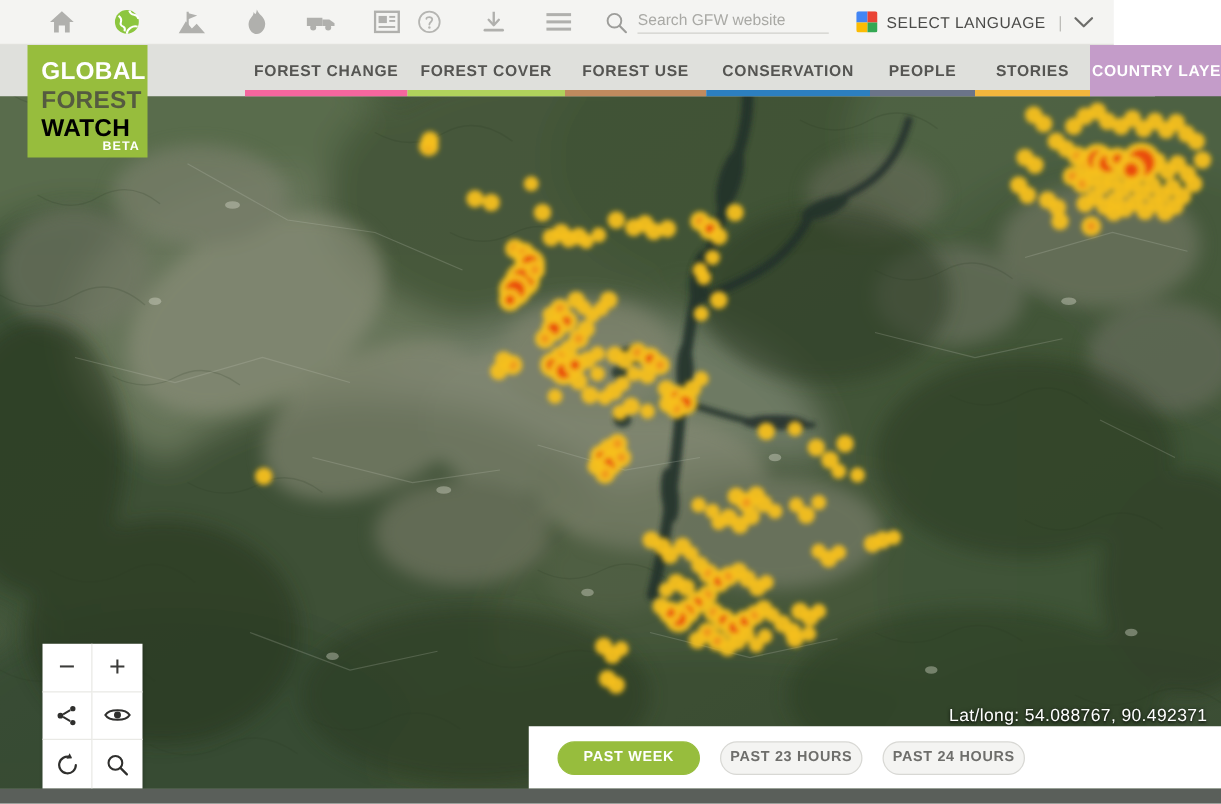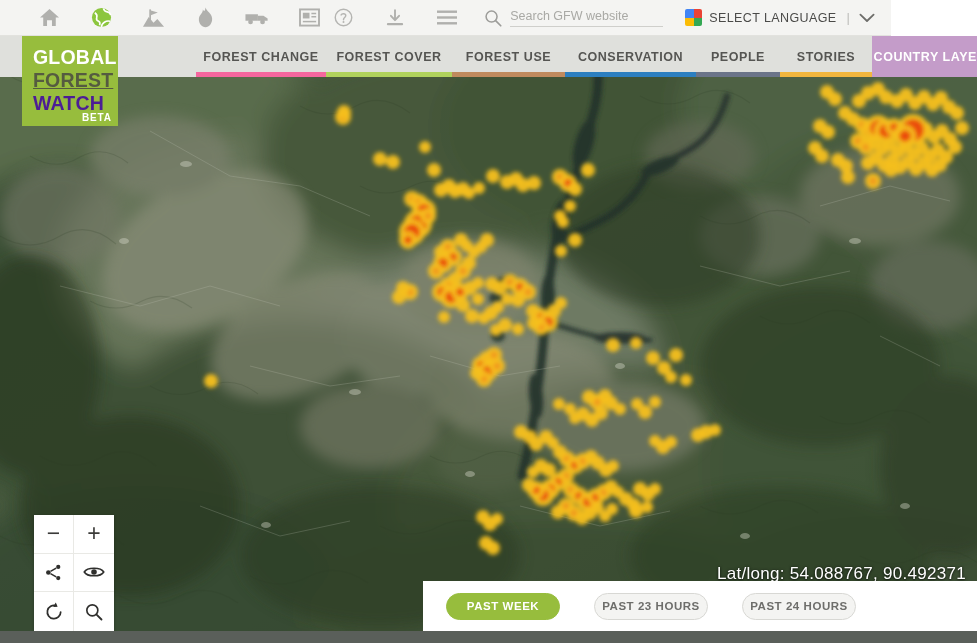--- a/index.html
+++ b/index.html
@@ -94,22 +94,22 @@
     width: 96px; height: 90px;
     background: #97bd3d;
     z-index: 50;
     padding: 10px 0 0 11px;
   }
   .logo .l1, .logo .l2, .logo .l3 {
     font-size: 19.5px; font-weight: 700; line-height: 23px;
     letter-spacing: .2px;
   }
   .logo .l1 { color: #ffffff; }
-  .logo .l2 { color: #555b40; text-decoration: underline; }
-  .logo .l3 { color: #4c1d95; }
+  .logo .l2 { color: #555b40; }
+  .logo .l3 { color: #000000; }
   .logo .beta {
     position: absolute; right: 6px; bottom: 3px;
     font-size: 10px; font-weight: 700; letter-spacing: .9px;
     color: #ffffff;
   }
 
   
   .map {
     position: absolute; top: 36px; left: 0;
     width: 977px; height: 595px;
@@ -122,21 +122,21 @@
 
   
   .map-label {
     position: absolute;
     font-size: 11.5px; font-weight: 700; letter-spacing: .3px;
     color: #ffffff;
     text-shadow: 0 0 3px rgba(0,0,0,.55), 0 1px 2px rgba(0,0,0,.5);
     z-index: 22;
   }
   #active-fires-label { left: 427px; top: 556px; }
-  #latlong-label { right: 11px; top: 528px; font-weight: 400; font-size: 17px; }
+  #latlong-label { right: 11px; top: 528px; font-weight: 400; font-size: 14px; }
 
   
   .mapctrls {
     position: absolute; left: 34px; top: 479px;
     width: 80px; height: 116px;
     background: #ffffff;
     display: grid;
     grid-template-columns: 1fr 1fr;
     grid-template-rows: 1fr 1fr 1fr;
     z-index: 25;
@@ -155,21 +155,21 @@
     font-size: 23px; color: #3b3b39; line-height: 1;
     font-family: "Liberation Sans", sans-serif;
   }
 
   
   .timepanel {
     position: absolute; left: 423px; top: 545px;
     width: 554px; height: 50px;
     background: #ffffff;
     display: flex; align-items: center;
-    padding-left: 23px; gap: 34px;
+    padding-left: 23px; gap: 16px;
     z-index: 26;
   }
   .timebtn {
     height: 27px; min-width: 114px;
     border-radius: 14px;
     border: 1px solid #d8d8d4;
     background: #f4f4f2;
     color: #6e6e6b;
     font-size: 11.5px; font-weight: 700; letter-spacing: .55px;
     display: flex; align-items: center; justify-content: center;

